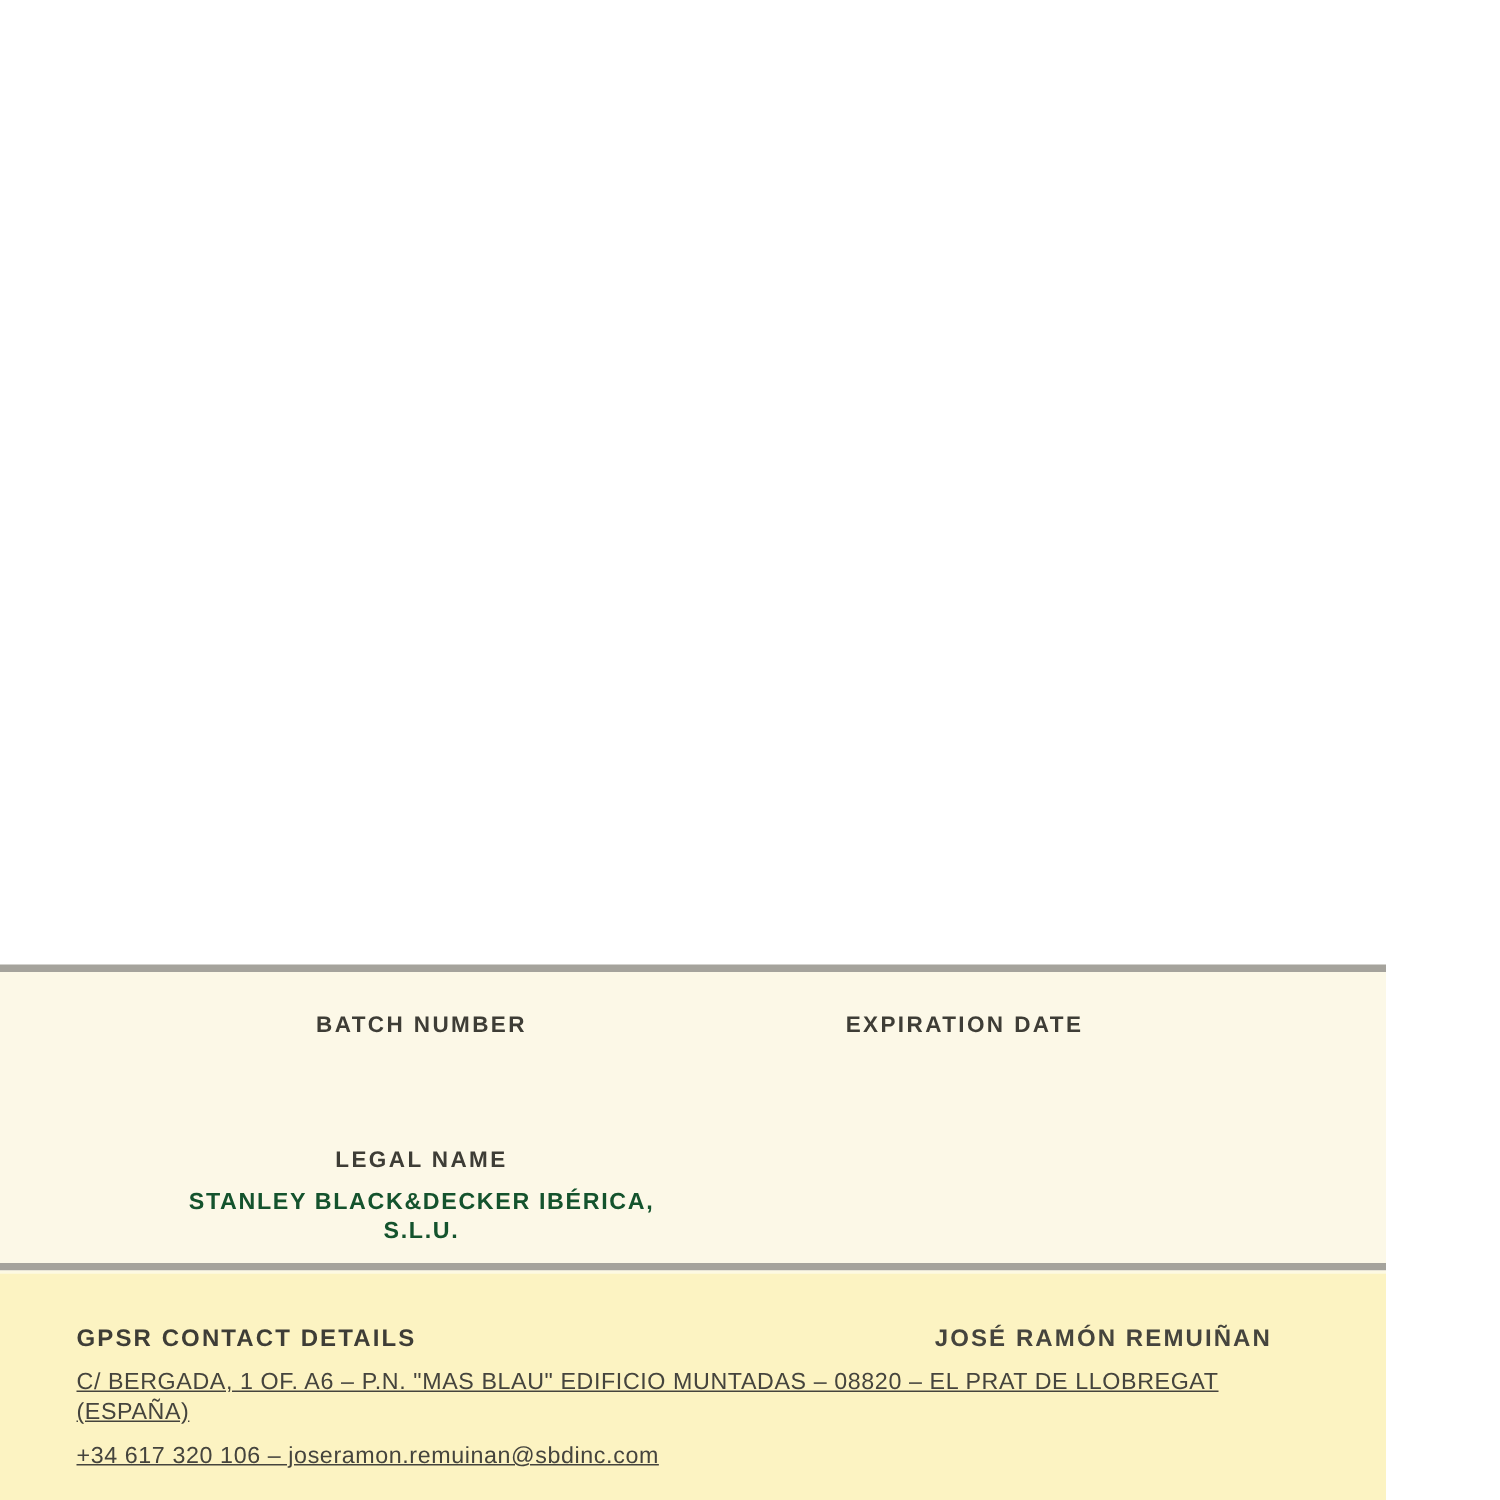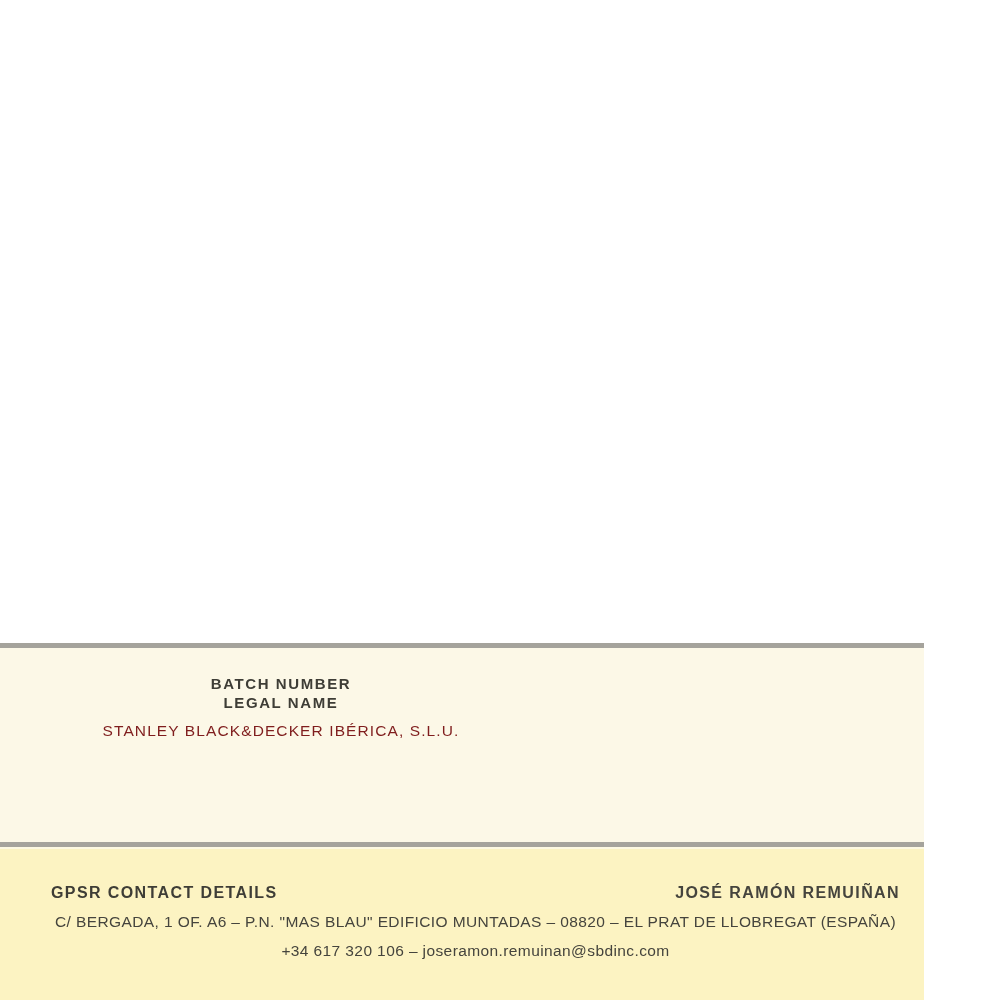--- a/index.html
+++ b/index.html
@@ -45,77 +45,82 @@
   }
   .field-label {
     display: block;
     font-size: 15px;
     font-weight: bold;
     letter-spacing: 1.6px;
     line-height: 19px;
     color: #3e3d36;
   }
   .row-2 {
+    margin-top: 71px;
     gap: 24px;
   }
   .field-value {
     display: block;
     margin-top: 9px;
     font-size: 15.5px;
-    font-weight: normal;
+    font-weight: bold;
     letter-spacing: 1.1px;
     line-height: 19px;
-    color: #7f1d1d;
+    color: #14532d;
   }
   
   .contact-section {
     box-sizing: border-box;
     height: 151px;
     background: #fcf3c2;
-    padding: 34px 24px 0 51px;
+    padding: 34px 76px 0 51px;
     color: #45443d;
   }
   .contact-top-row {
     display: flex;
     justify-content: space-between;
     align-items: baseline;
     line-height: 20px;
   }
   .contact-title {
     font-size: 16px;
     font-weight: bold;
     letter-spacing: 1.4px;
     color: #3e3d36;
   }
   .contact-name {
     font-size: 16px;
     font-weight: bold;
     letter-spacing: 1.4px;
   }
   .contact-line {
-    text-align: center;
+    text-align: left;
     font-size: 15.5px;
     letter-spacing: 0.4px;
     line-height: 20px;
     margin-top: 9px;
+    text-decoration: underline;
   }
 </style>
 </head>
 <body>
 
 <div class="page">
 
   <div class="empty-area"></div>
 
   <div class="divider"></div>
 
   <section class="info-section">
     <div class="info-row">
       <div class="info-col">
         <span class="field-label">BATCH NUMBER</span>
+      </div>
+      <div class="info-col">
+        <span class="field-label">EXPIRATION DATE</span>
       </div>
     </div>
 
     <div class="info-row row-2">
       <div class="info-col">
         <span class="field-label">LEGAL NAME</span>
         <span class="field-value">STANLEY BLACK&amp;DECKER IBÉRICA, S.L.U.</span>
       </div>
     </div>
   </section>

